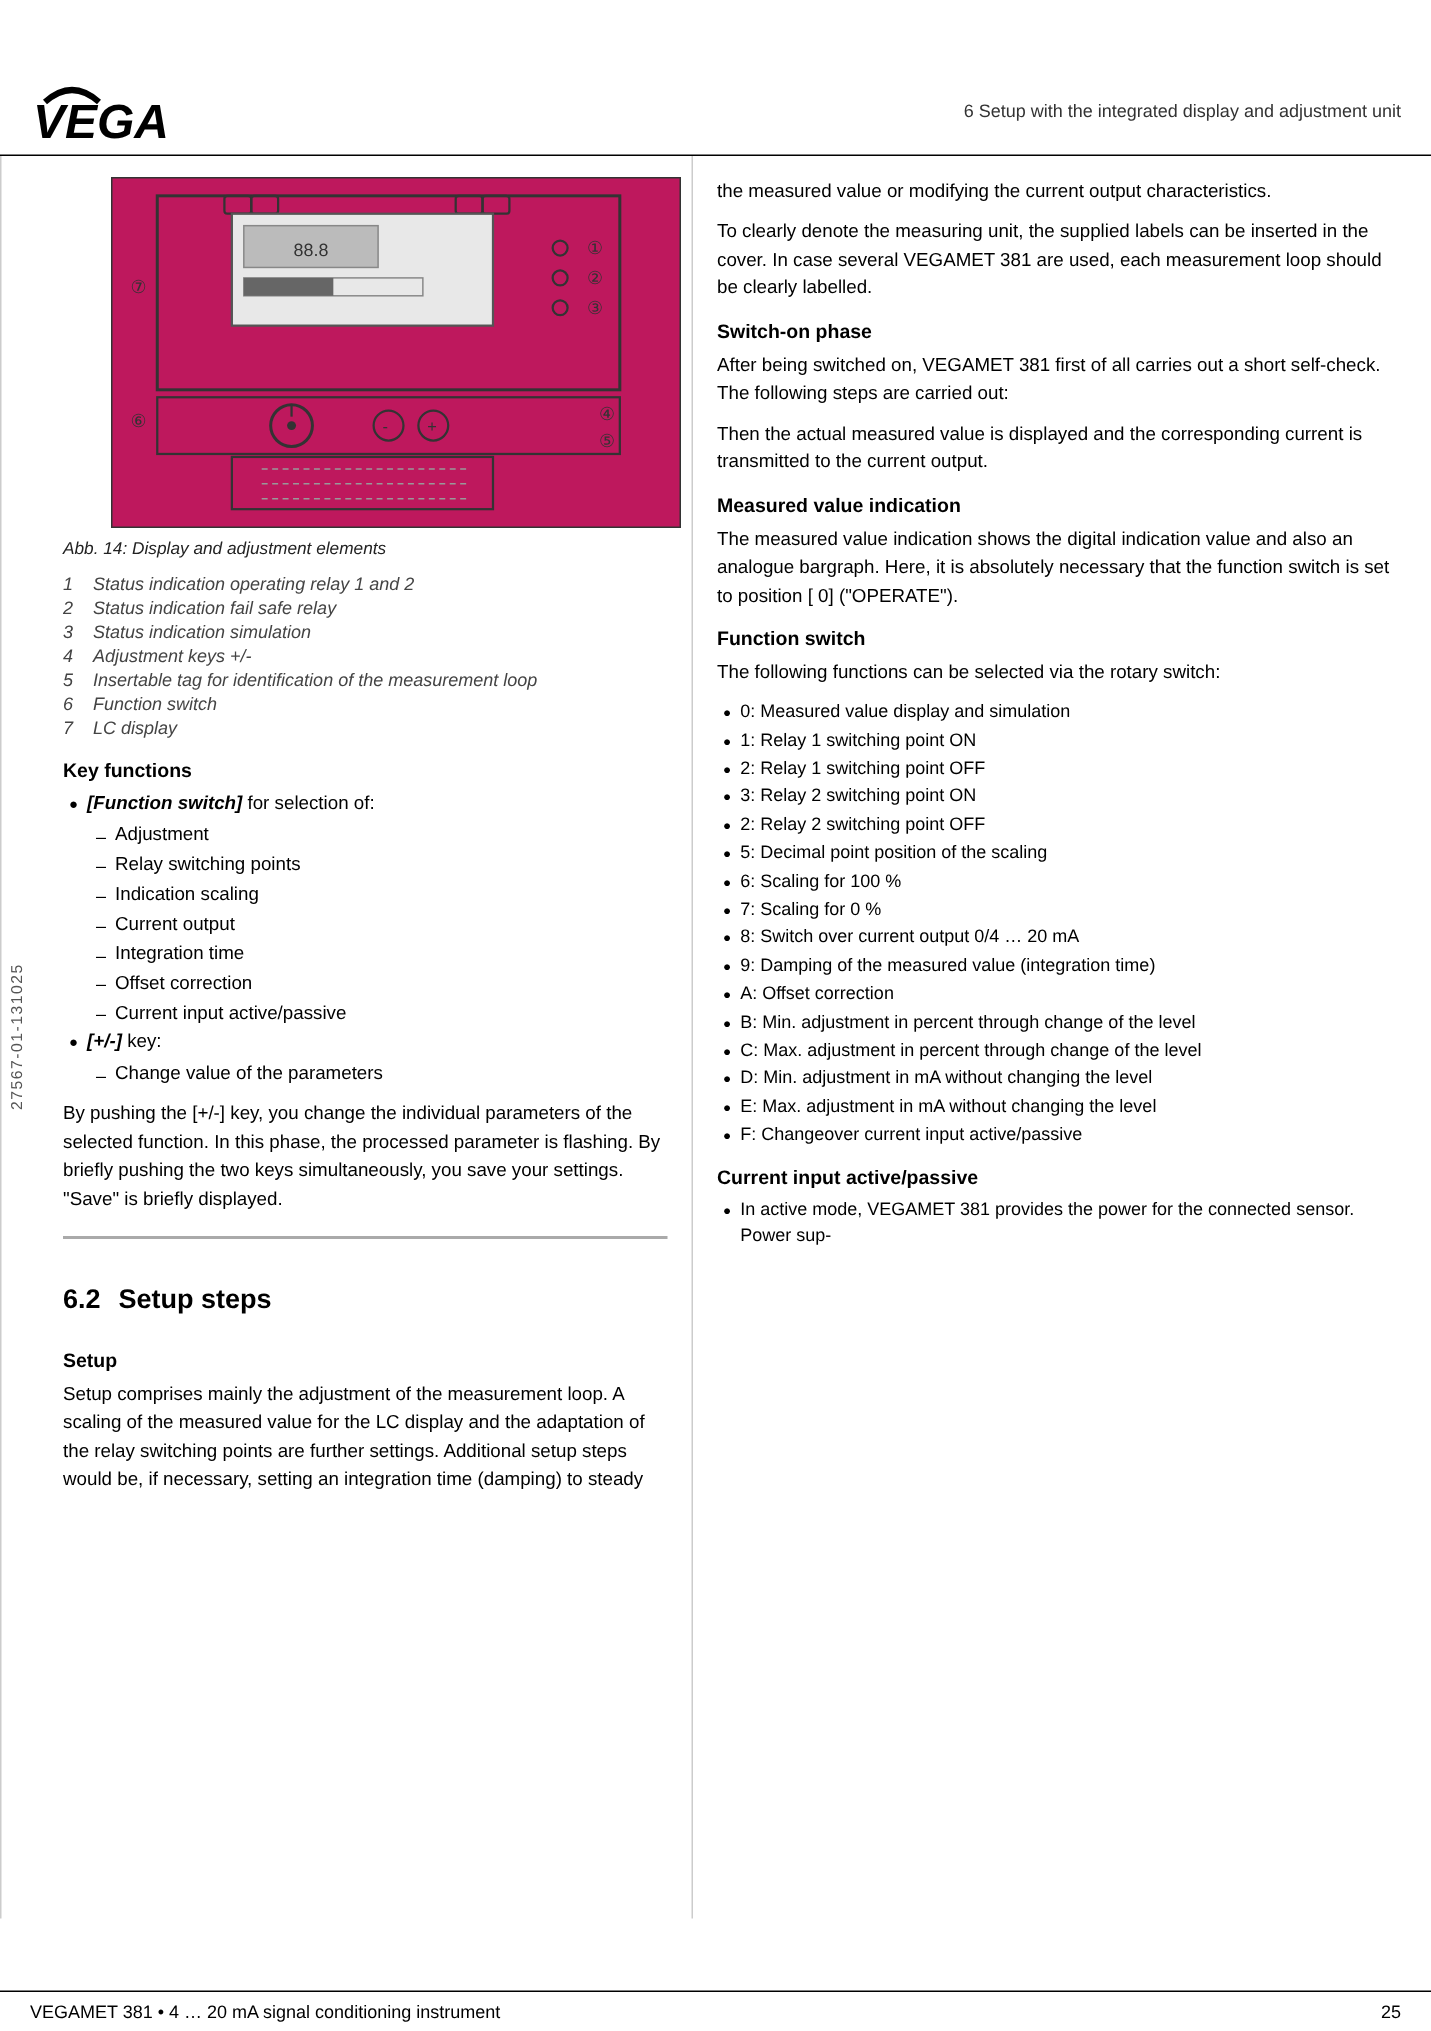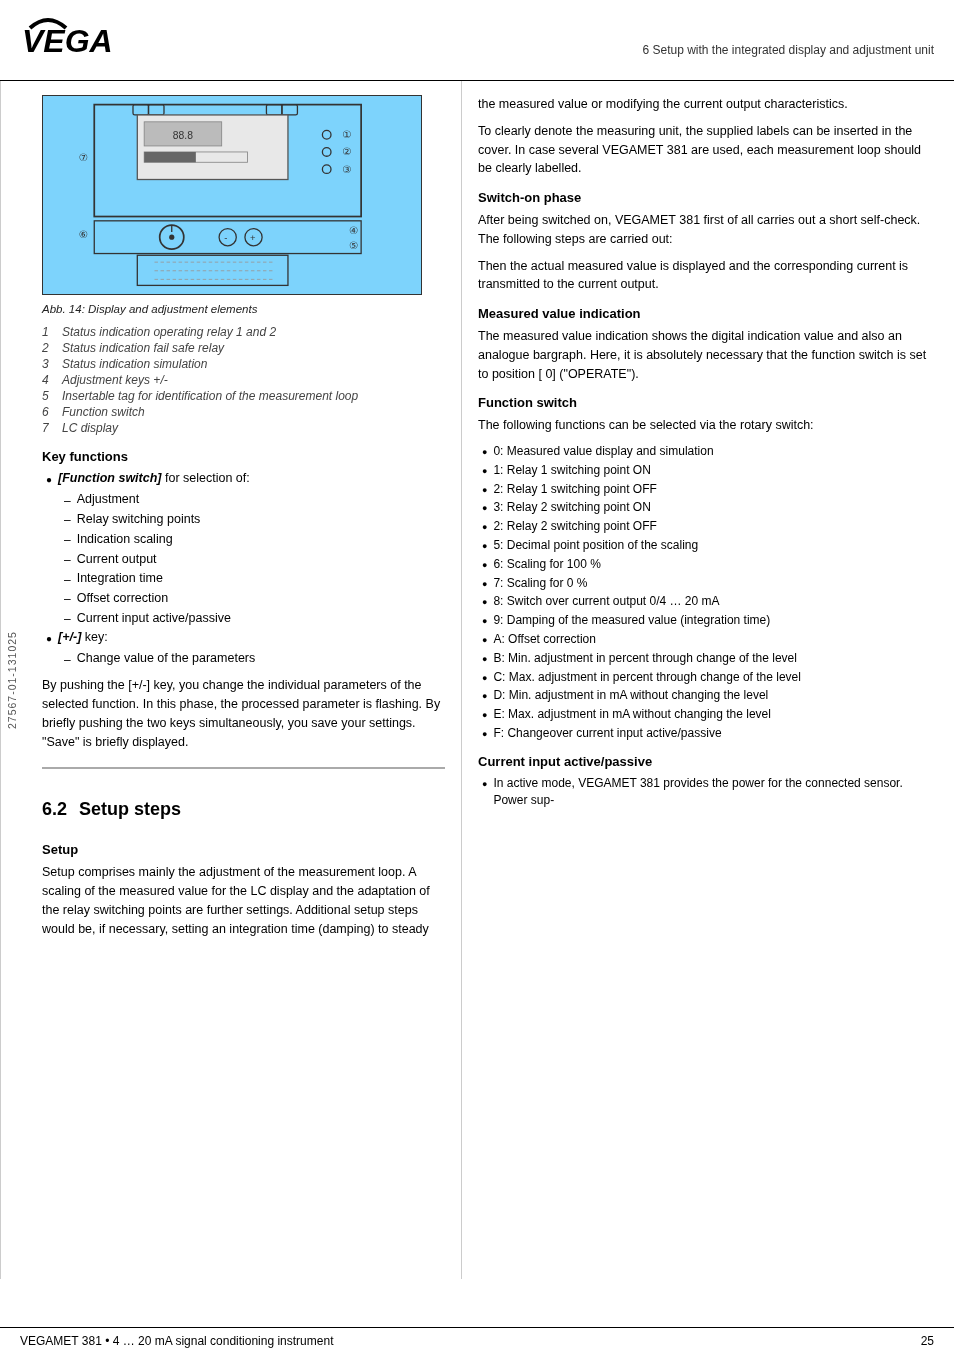--- a/index.html
+++ b/index.html
@@ -16,24 +16,25 @@
       width: 954px;
       min-height: 1354px;
       position: relative;
       display: flex;
       flex-direction: column;
     }
 
     
     .header {
       display: flex;
-      align-items: flex-end;
+      align-items: center;
       justify-content: space-between;
-      padding: 10px 20px 23px 20px;
+      padding: 10px 20px 6px 20px;
       border-bottom: 1px solid #000;
+      margin-top: 40px;
     }
 
     .header-section-title {
       font-size: 12px;
       color: #333;
       text-align: right;
     }
 
     
     .left-col {
@@ -45,25 +46,26 @@
 
     
     .right-col {
       flex: 1;
       padding: 14px 20px 14px 16px;
     }
 
     
     .device-diagram {
       width: 380px;
-      height: 200px;
+      height: 234px;
       border: 1.5px solid #333;
       position: relative;
       margin-bottom: 8px;
-      background: #7dd3fc;
+      background: #be185d;
+      margin-left: 32px;
     }
 
     .device-diagram svg {
       width: 100%;
       height: 100%;
     }
 
     .diagram-caption {
       font-size: 11.5px;
       font-style: italic;

